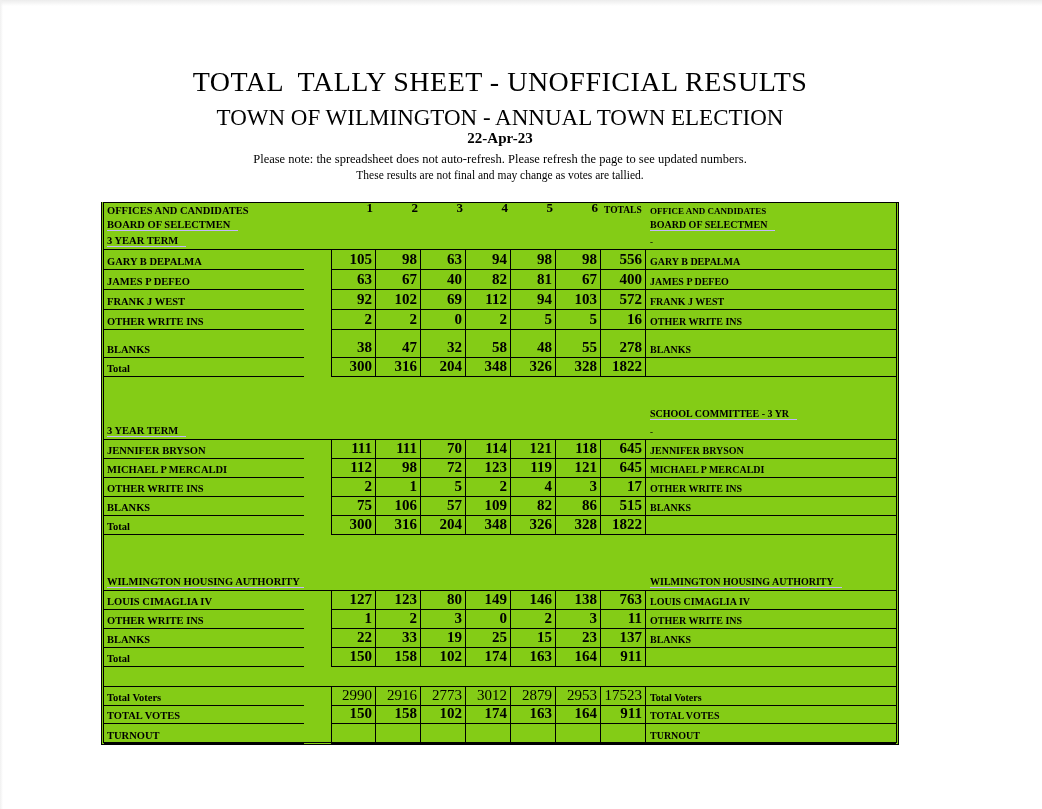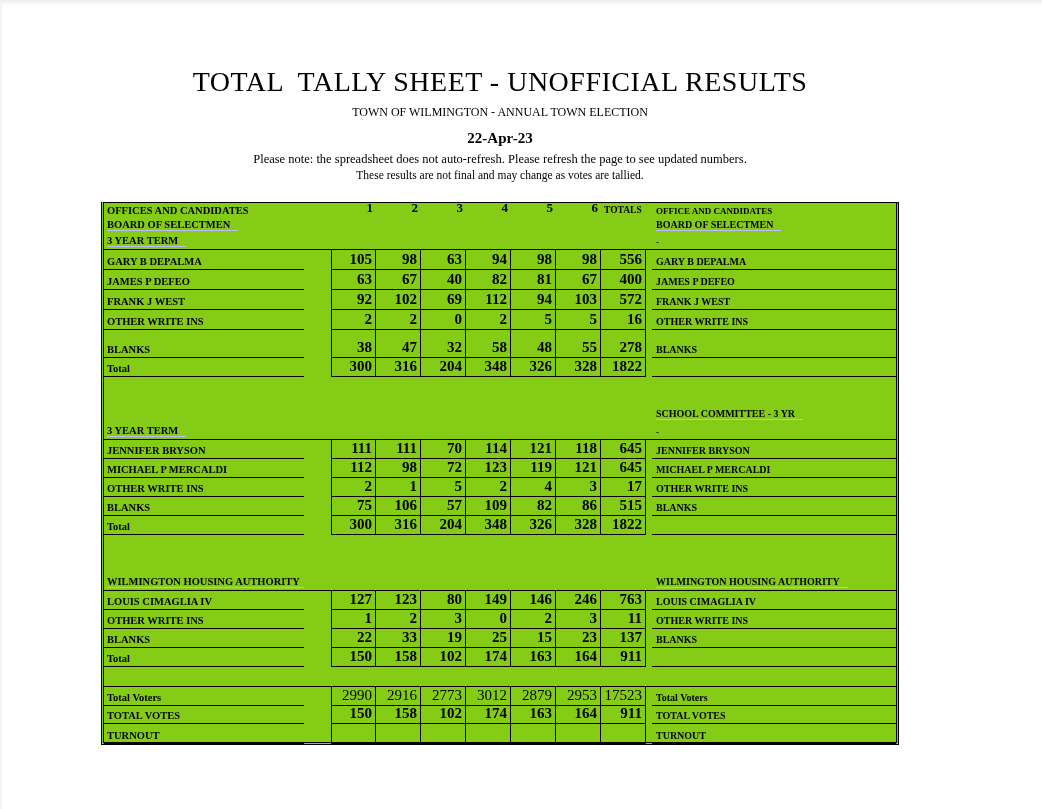--- a/index.html
+++ b/index.html
@@ -7,21 +7,21 @@
        font-family:"Liberation Serif","DejaVu Serif",serif;color:#000;}
   .canvas{position:relative;width:1042px;height:809px;background:#fff;}
   .canvas::before{content:"";position:absolute;left:0;top:0;right:0;height:6px;
        background:linear-gradient(#ececec,rgba(255,255,255,0));pointer-events:none;}
   .canvas::after{content:"";position:absolute;left:0;top:0;bottom:0;width:3px;
        background:linear-gradient(90deg,#f0f0f0,rgba(255,255,255,0));pointer-events:none;}
 
   .headings{position:absolute;left:101px;top:0;width:798px;text-align:center;}
   .page-title{position:absolute;top:66px;left:0;width:100%;
        font-size:28px;font-weight:normal;white-space:pre;letter-spacing:.5px;}
-  .page-subtitle{position:absolute;top:105px;left:0;width:100%;font-size:12px;}
+  .page-subtitle{position:absolute;top:105px;left:0;width:100%;font-size:23px;}
   .page-date{position:absolute;top:130px;left:0;width:100%;font-size:15px;font-weight:bold;}
   .page-note1{position:absolute;top:152px;left:0;width:100%;font-size:12.5px;}
   .page-note2{position:absolute;top:169px;left:0;width:100%;font-size:11.5px;}
 
   .tally-table{position:absolute;left:101px;top:202px;width:792px;background:#84cc16;
        border-left:3px double #000;border-right:3px double #000;
        border-top:1px solid #000;border-bottom:3px double #000;}
 
   .row{display:grid;grid-template-columns:200px 27px repeat(6,45px) 45px 250px;}
   .rule{border-bottom:1px solid #000;}
@@ -29,21 +29,21 @@
   .h15{height:15px}.h16{height:16px}.h17{height:17px}.h18{height:18px}
   .h19{height:19px}.h20{height:20px}.h25{height:25px}.h28{height:28px}.h36{height:36px}
 
   .c{display:flex;align-items:flex-end;overflow:hidden;white-space:nowrap;}
   .c-label{grid-column:1;padding:0 0 2px 3px;font-weight:bold;font-size:10.5px;}
   .c-gap{grid-column:2;}
   .c-p0{grid-column:3}.c-p1{grid-column:4}.c-p2{grid-column:5}
   .c-p3{grid-column:6}.c-p4{grid-column:7}.c-p5{grid-column:8}
   .c-total{grid-column:9;text-align:right;}
   .c-num{justify-content:flex-end;padding:0 3px 1px 0;font-weight:bold;font-size:15px;}
-  .c-right{grid-column:10;padding:0 0 2px 4px;font-weight:bold;font-size:10px;margin-left:6px;}
+  .c-right{grid-column:10;padding:0 0 2px 4px;font-weight:bold;font-size:10px;}
 
   .hdr-small{font-size:10.5px;}
   .hdr-small-r{font-size:9px;}
   .hdrnum{font-size:13px;padding-bottom:2px;}
   .hdr-tot{justify-content:flex-start;font-size:9.5px;font-weight:bold;padding:0 0 3px 3px;}
   .dash-cell{font-size:9px;}
 
   .u{display:inline-block;border-bottom:1px solid #c4b5fd;padding-right:8px;}
 
   .data-row .c-label{border-bottom:1px solid #000;}
@@ -251,21 +251,21 @@
         </div>
       </div>
       <div class="row data-row row-candidate h19">
         <div class="c c-label">LOUIS CIMAGLIA IV</div>
         <div class="c c-gap"></div>
         <div class="c c-num c-p0 first">127</div>
         <div class="c c-num c-p1">123</div>
         <div class="c c-num c-p2">80</div>
         <div class="c c-num c-p3">149</div>
         <div class="c c-num c-p4">146</div>
-        <div class="c c-num c-p5">246</div>
+        <div class="c c-num c-p5">138</div>
         <div class="c c-num c-total">763</div>
         <div class="c c-right">LOUIS CIMAGLIA IV</div>
       </div>
       <div class="row data-row row-writeins h19">
         <div class="c c-label">OTHER WRITE INS</div>
         <div class="c c-gap"></div>
         <div class="c c-num c-p0 first">1</div>
         <div class="c c-num c-p1">2</div>
         <div class="c c-num c-p2">3</div>
         <div class="c c-num c-p3">0</div>

